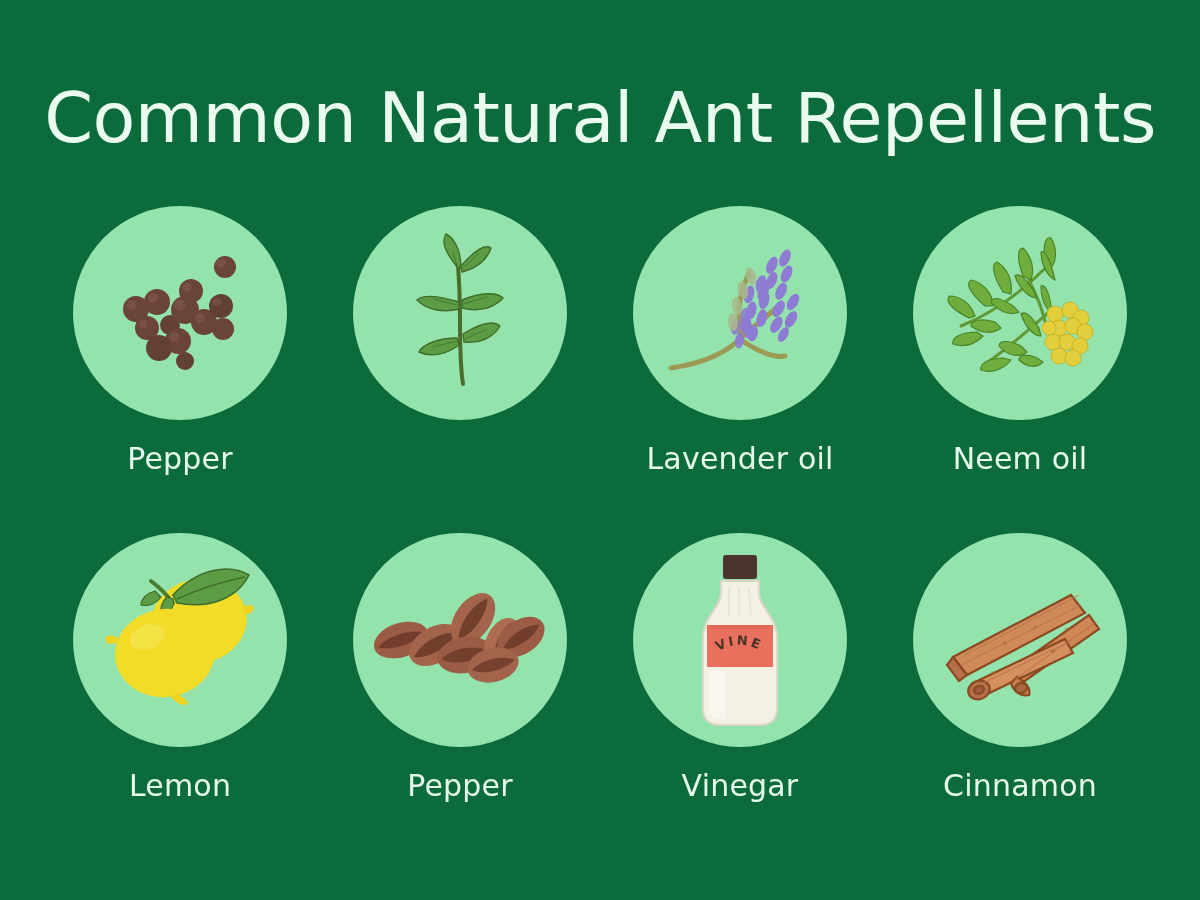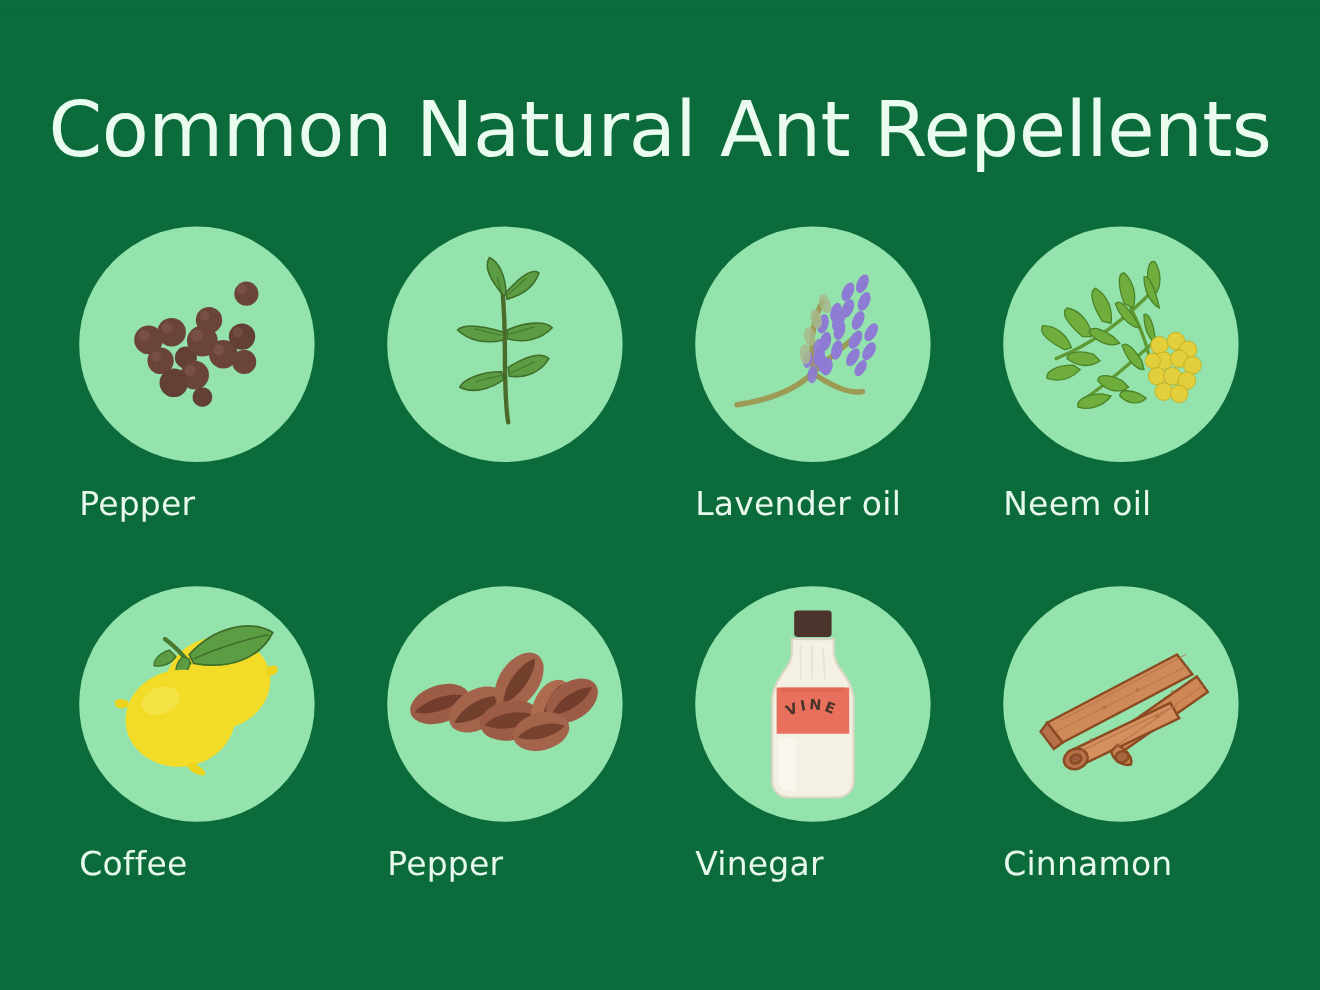--- a/index.html
+++ b/index.html
@@ -43,21 +43,21 @@
   .row {
     display: flex;
     justify-content: center;
     gap: 64px;
     margin-bottom: 14px;
   }
   .cell {
     width: 216px;
     display: flex;
     flex-direction: column;
-    align-items: flex-start;
+    align-items: center;
   }
   .disc {
     width: 214px;
     height: 214px;
     border-radius: 50%;
     background: #94E3AC;
     position: relative;
     overflow: hidden;
   }
   .disc svg {
@@ -259,21 +259,21 @@
               <path d="M94 64 C88 70 86 78 90 82 C98 80 102 72 100 66 Z" fill="#5C9C42" stroke="#3F6E2A" stroke-width="1.2"></path>
               <path d="M100 62 C124 36 156 30 176 42 C164 66 136 76 104 70 Z" fill="#5C9C42" stroke="#3F6E2A" stroke-width="1.6"></path>
               <path d="M104 66 C126 56 152 48 172 44" stroke="#3F6E2A" stroke-width="1.4" fill="none"></path>
             </g>
             <ellipse cx="92" cy="120" rx="50" ry="44" fill="#F2DC28" transform="rotate(-8 92 120)"></ellipse>
             <path d="M44 104 C34 100 30 104 34 110 C40 112 44 110 46 108 Z" fill="#EFD41F"></path>
             <path d="M104 160 C112 166 116 168 114 172 C106 172 100 168 98 163 Z" fill="#EFD41F"></path>
             <ellipse cx="74" cy="104" rx="18" ry="12" fill="#F7E85C" opacity="0.55" transform="rotate(-20 74 104)"></ellipse>
           </svg>
         </div>
-        <div class="cap">Coffee</div>
+        <div class="cap">Lemon</div>
       </div>
 
       <div class="cell">
         <div class="disc">
           <svg viewBox="0 0 214 214">
             <g>
               <g transform="translate(48,107) rotate(-18)">
                 <ellipse rx="28" ry="17" fill="#9C5B44"></ellipse>
                 <path d="M-24 0 C-12 -8 12 -8 24 0 C12 8 -12 8 -24 0 Z" fill="#6B3828" opacity="0.85"></path>
               </g>

